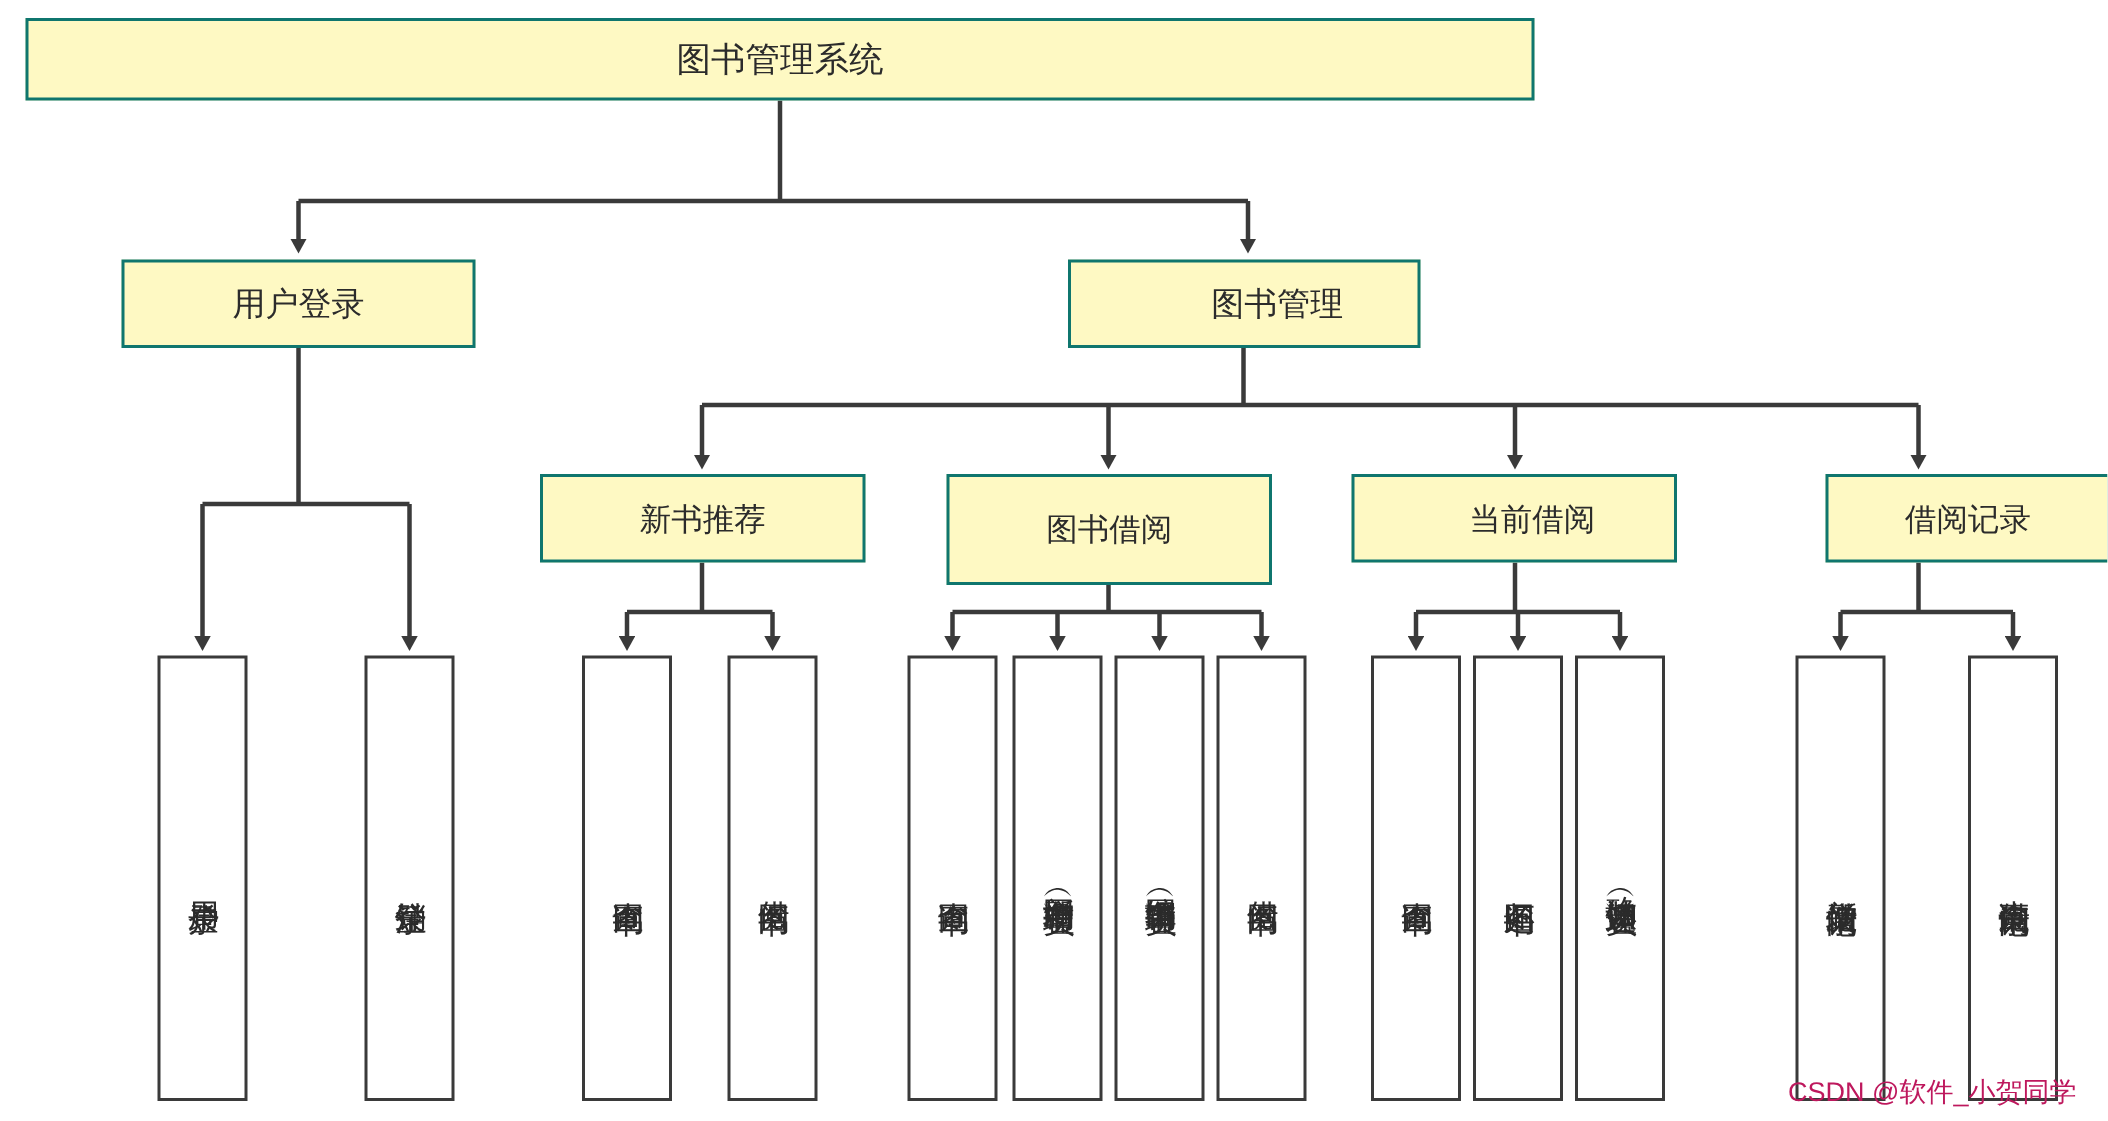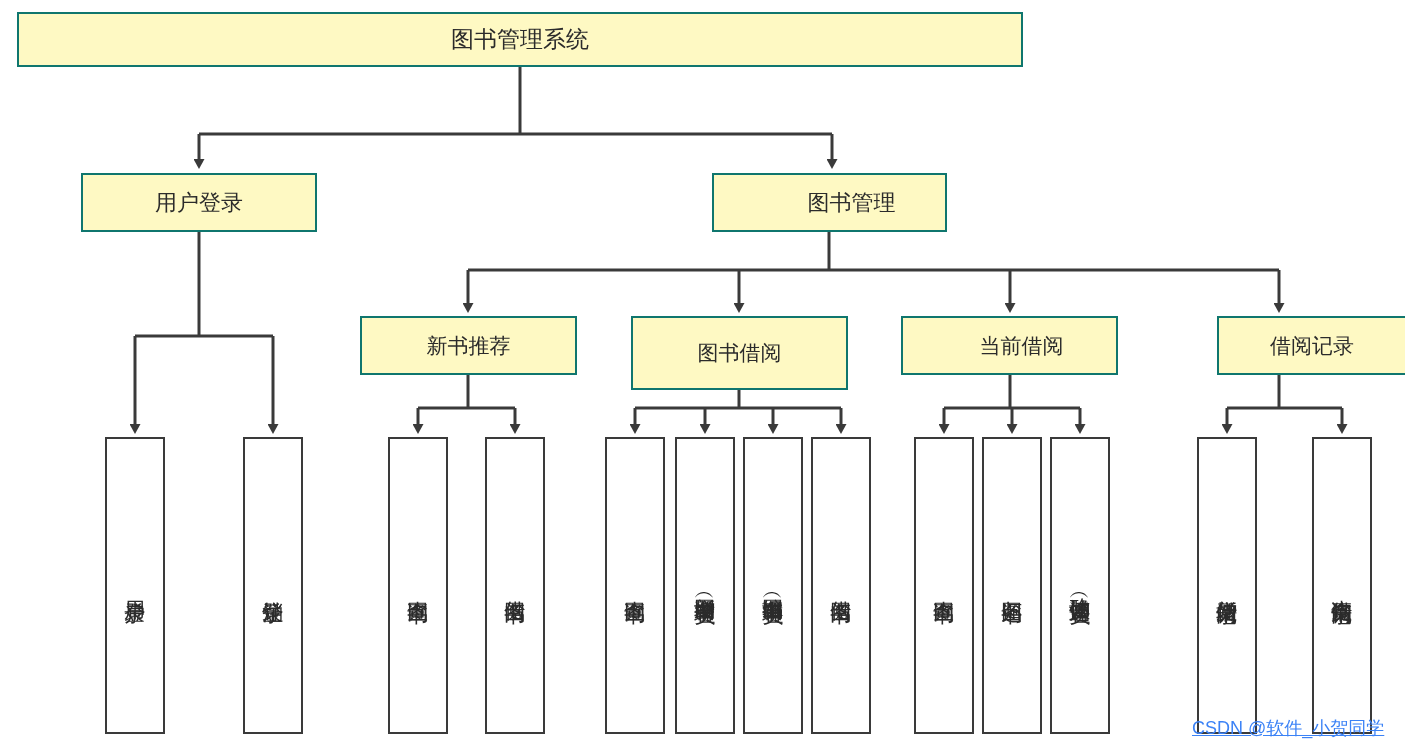--- a/index.html
+++ b/index.html
@@ -53,24 +53,23 @@
     font-size: 21px;
     line-height: 1.13;
     letter-spacing: 1px;
     color: #2b2b2b;
     white-space: nowrap;
     text-align: center;
   }
   .watermark {
     position: absolute;
     font-size: 18px;
-    color: #3b82f6;
+    color: #be185d;
     white-space: nowrap;
     z-index: 3;
-    text-decoration: underline;
   }
 </style>
 </head>
 <body>
 
 <div id="canvas">
 
   <svg id="wires" viewBox="0 0 1405 747" xmlns="http://www.w3.org/2000/svg">
     <defs>
       <marker id="arrow" markerWidth="10" markerHeight="11" refX="1" refY="5.5" orient="auto" markerUnits="userSpaceOnUse">

